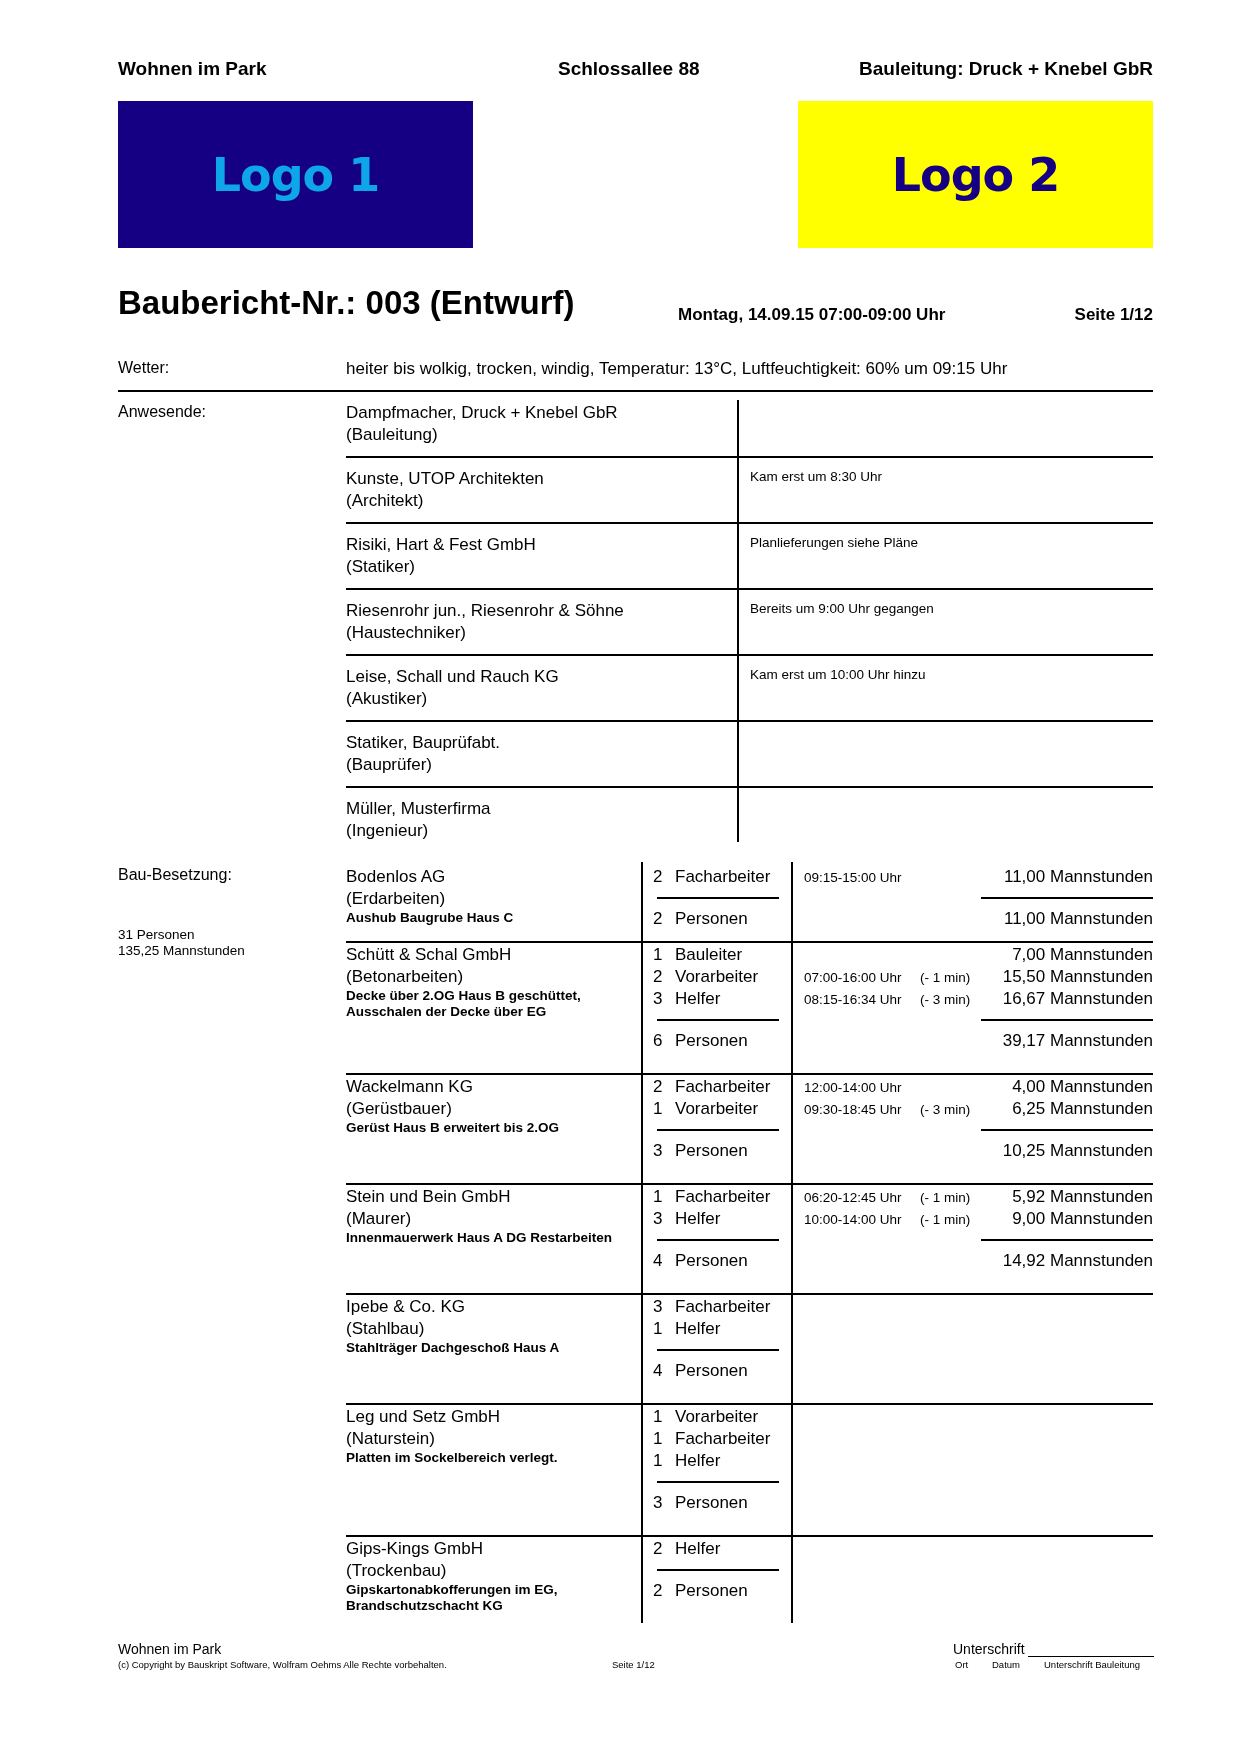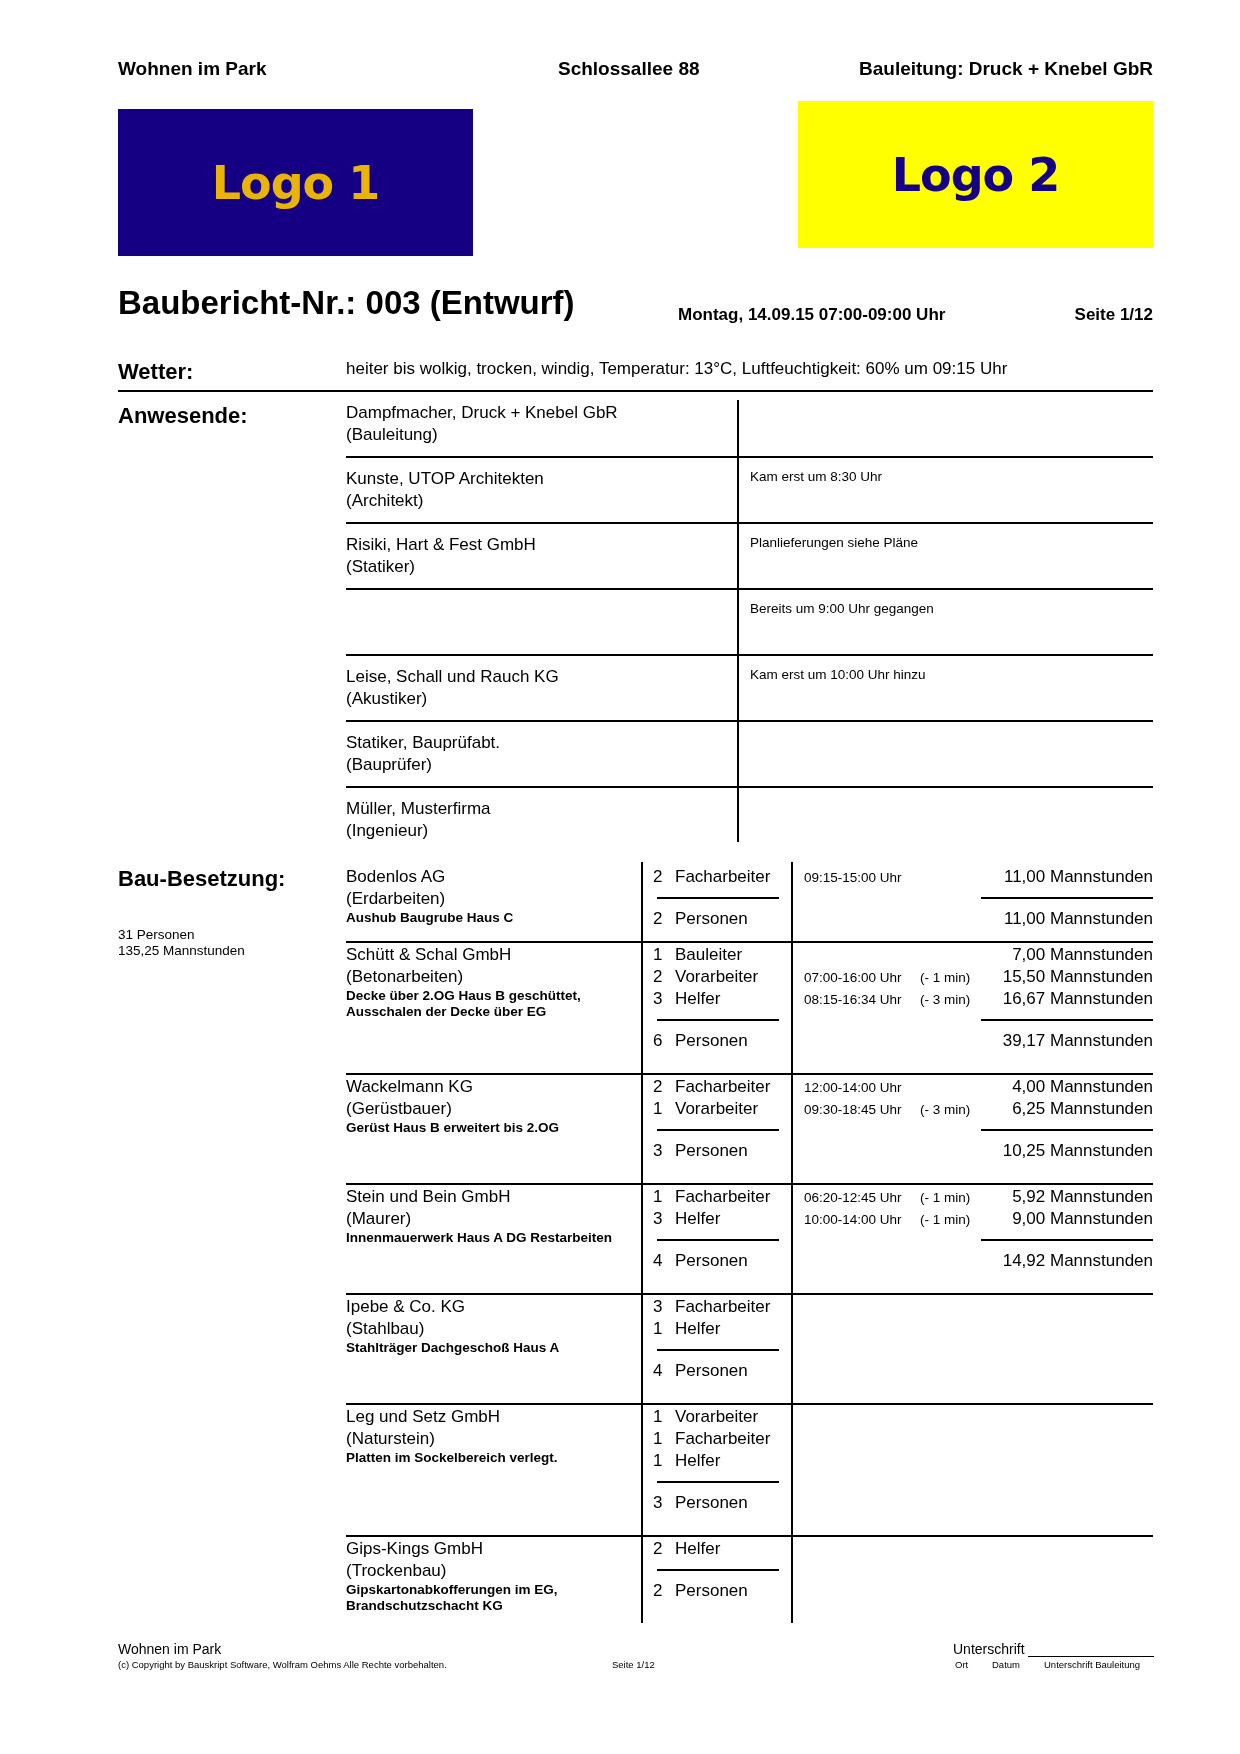--- a/index.html
+++ b/index.html
@@ -11,21 +11,21 @@
     .hdr { top: 58px; font-size: 19px; font-weight: bold; }
     .logo {
       position: absolute; top: 101px; width: 355px; height: 147px;
       display: flex; align-items: center; justify-content: center;
       font-family: "DejaVu Sans", sans-serif; font-weight: bold; font-size: 46px;
       letter-spacing: -1px;
     }
     .title { left: 118px; top: 284px; font-size: 33px; font-weight: bold; }
     .date { left: 678px; top: 305px; font-size: 17px; font-weight: bold; }
     .page { right: 87px; top: 305px; font-size: 17px; font-weight: bold; }
-    .label { left: 118px; font-size: 22px; font-weight: bold; }
+    .label { left: 118px; font-size: 16px; font-weight: normal; }
     .weather { left: 346px; top: 359px; font-size: 17px; }
     .hline { position: absolute; height: 2px; background: #000; }
     .vline { position: absolute; width: 2px; background: #000; }
 
     
     .att-row { position: absolute; left: 346px; width: 807px; height: 66px; }
     .att-name { position: absolute; left: 0; top: 11px; font-size: 17px; line-height: 22px; }
     .att-note { position: absolute; left: 404px; top: 12px; font-size: 13.5px; }
 
     
@@ -50,21 +50,21 @@
     .sig-rule { left: 1028px; top: 1656px; width: 126px; height: 1px; background: #000; }
     .sig-sub { top: 1659px; font-size: 9.5px; }
   </style>
 </head>
 <body>
 
 <div class="abs hdr" style="left:118px">Wohnen im Park</div>
 <div class="abs hdr" style="left:558px">Schlossallee 88</div>
 <div class="abs hdr" style="right:87px">Bauleitung: Druck + Knebel GbR</div>
 
-<div class="logo" id="logo1" style="left: 118px; background: rgb(21, 0, 132); color: #eab308; margin-top: 8px;">
+<div class="logo" id="logo1" style="left: 118px; background: rgb(21, 0, 132); color: #0ea5e9;">
   <span>Logo 1</span>
 </div>
 <div class="logo" id="logo2" style="left: 798px; background: rgb(255, 255, 0); color: rgb(21, 0, 132);">
   <span>Logo 2</span>
 </div>
 
 <div class="abs title">Baubericht-Nr.: 003 (Entwurf)</div>
 <div class="abs date">Montag, 14.09.15 07:00-09:00 Uhr</div>
 <div class="abs page">Seite 1/12</div>
 
@@ -91,20 +91,24 @@
     <div class="hline" style="left: 346px; top: 456px; width: 807px;"></div>
     <div class="att-row" style="top: 523px;">
       <div class="att-name">
         <div>Risiki, Hart &amp; Fest GmbH</div>
         <div>(Statiker)</div>
       </div>
       <div class="att-note">Planlieferungen siehe Pläne</div>
     </div>
     <div class="hline" style="left: 346px; top: 522px; width: 807px;"></div>
     <div class="att-row" style="top: 589px;">
+      <div class="att-name">
+        <div>Riesenrohr jun., Riesenrohr &amp; Söhne</div>
+        <div>(Haustechniker)</div>
+      </div>
       <div class="att-note">Bereits um 9:00 Uhr gegangen</div>
     </div>
     <div class="hline" style="left: 346px; top: 588px; width: 807px;"></div>
     <div class="att-row" style="top: 655px;">
       <div class="att-name">
         <div>Leise, Schall und Rauch KG</div>
         <div>(Akustiker)</div>
       </div>
       <div class="att-note">Kam erst um 10:00 Uhr hinzu</div>
     </div>

